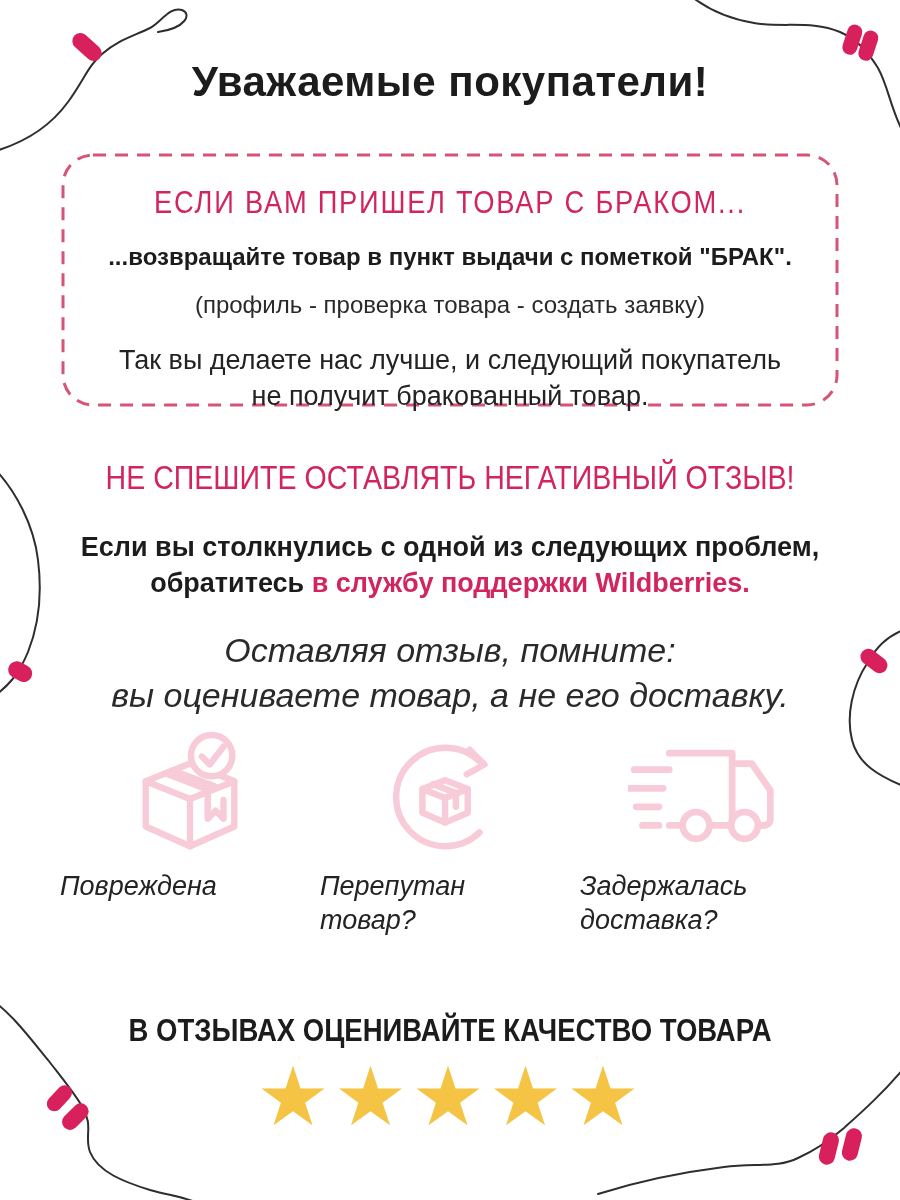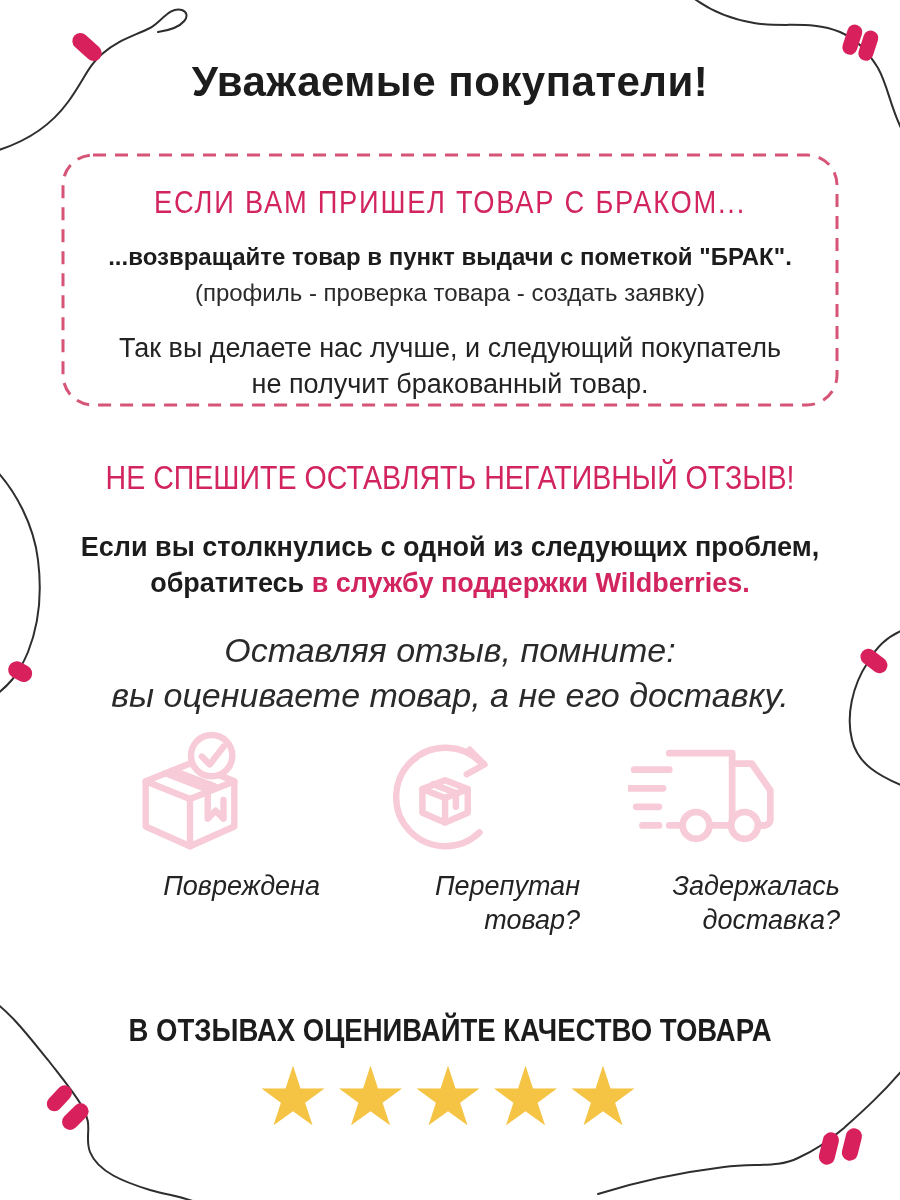--- a/index.html
+++ b/index.html
@@ -17,21 +17,21 @@
     font-size:42px;font-weight:bold;letter-spacing:.5px;
   }
   .defect-box{
     position:absolute;left:63px;top:155px;width:774px;height:250px;box-sizing:border-box;
     padding-top:30px;text-align:center;
   }
   .box-heading{
     font-size:31px;letter-spacing:2px;color:var(--accent-pink,#d2255f);
     white-space:nowrap;transform:scaleX(.88);margin-bottom:22px;
   }
-  .box-bold{font-size:24px;font-weight:bold;white-space:nowrap;margin-bottom:8px;}
+  .box-bold{font-size:24px;font-weight:bold;white-space:nowrap;margin-bottom:20px;}
   .box-path{font-size:24px;color:#2a2a2a;}
   .box-note{margin-top:24px;font-size:27px;line-height:1.32;color:#232323;}
 
   .review-heading{
     position:absolute;top:458px;left:0;width:100%;margin:0;text-align:center;
     font-size:34px;font-weight:normal;color:var(--accent-pink,#d2255f);
     white-space:nowrap;transform:scaleX(.84);
   }
   .support{
     position:absolute;top:530px;left:0;width:100%;margin:0;text-align:center;
@@ -40,21 +40,21 @@
   .support .pink{color:var(--accent-pink,#d2255f);text-align:center;}
   .reminder{
     position:absolute;top:628px;left:0;width:100%;margin:0;text-align:center;
     font-size:34px;font-style:italic;line-height:1.32;color:#2a2a2a;
   }
 
   .problems{
     position:absolute;top:730px;left:60px;width:780px;
     display:flex;justify-content:space-between;
   }
-  .problem{width:260px;text-align:right;}
+  .problem{width:260px;text-align:left;}
   .problem .icon-wrap{height:130px;display:flex;align-items:center;justify-content:center;}
   .problem svg{display:block;}
   .problem svg .st{fill:none;stroke:var(--icon-pink,#f7cbd8);stroke-width:6.5;stroke-linecap:round;stroke-linejoin:round;}
   .problem svg .stw{fill:#ffffff;stroke:var(--icon-pink,#f7cbd8);stroke-width:6.5;}
   .plabel{margin-top:10px;font-size:27px;font-style:italic;line-height:1.25;color:#232323;}
   .plabel span{display:block;}
 
   .footer-heading{
     position:absolute;top:1012px;left:0;width:100%;margin:0;text-align:center;
     font-size:32px;font-weight:bold;white-space:nowrap;transform:scaleX(.86);

